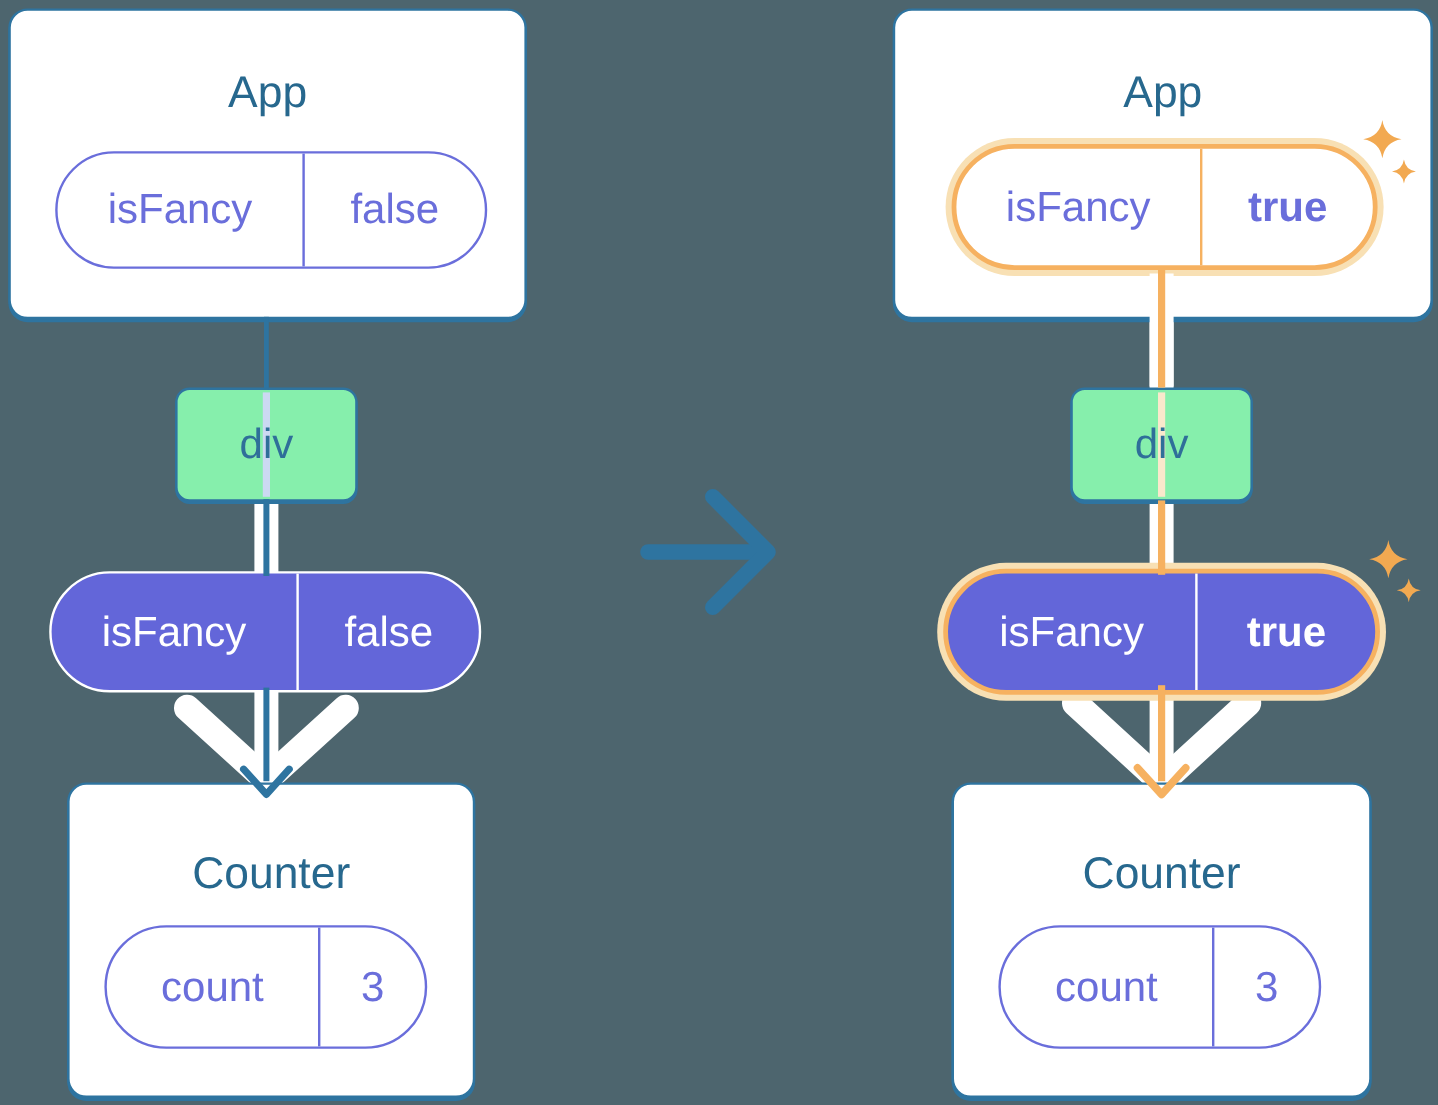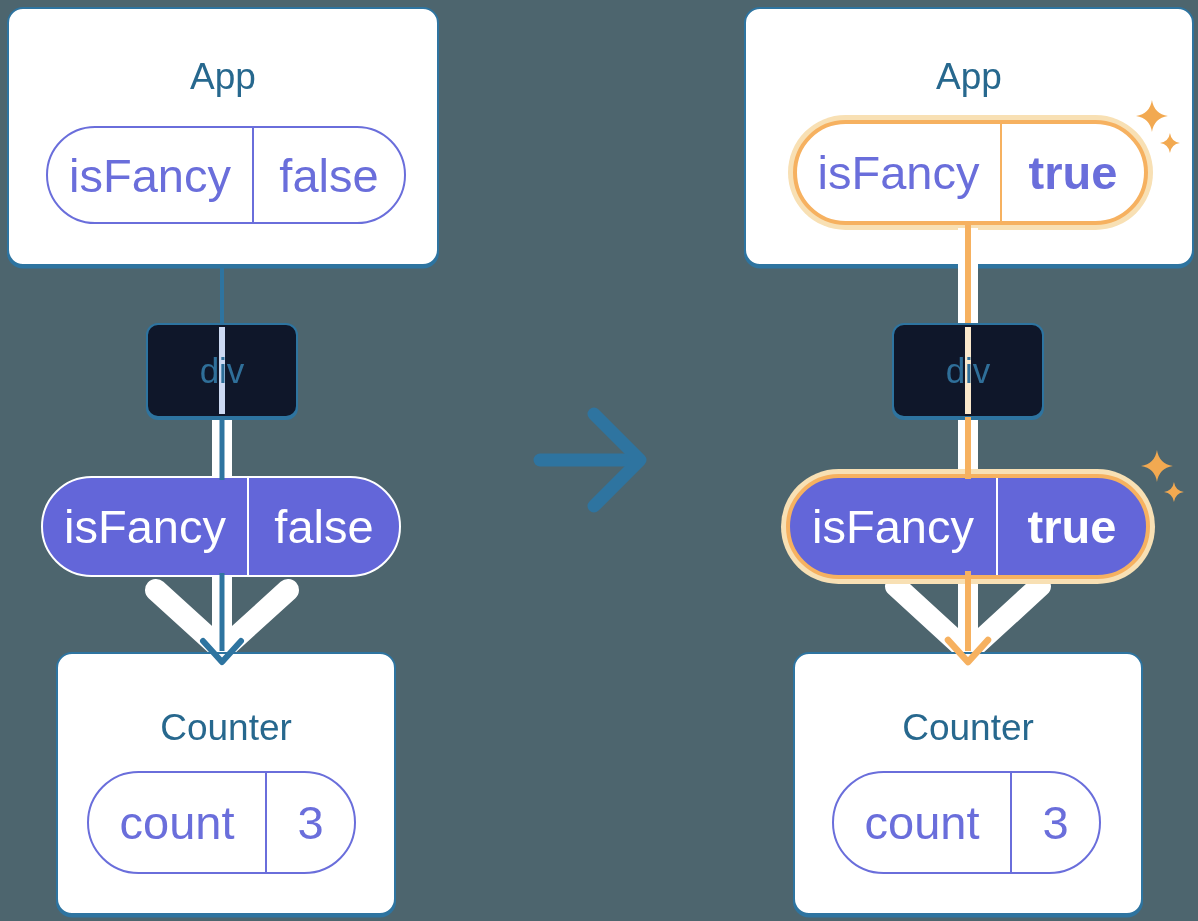--- a/index.html
+++ b/index.html
@@ -15,39 +15,39 @@
   .card {
     position:absolute; box-sizing:border-box; background:#ffffff;
     border:2.5px solid #2e74a0; border-radius:16px;
     box-shadow:0 2.5px 0 0 #2e74a0;
   }
   .card-title {
     position:absolute; left:0; width:100%; text-align:center;
     color:#27688e; font-size:37px; font-weight:500; line-height:1.1;
   }
   .divbox {
-    position:absolute; box-sizing:border-box; background:#0f172a;
+    position:absolute; box-sizing:border-box; background:#86efac;
     border:2.5px solid #2e74a0; border-radius:12px;
     box-shadow:0 2px 0 0 #2e74a0;
     display:flex; align-items:center; justify-content:center;
     color:#2f6f99; font-size:35px; font-weight:500;
   }
   .divbox .stripe {
     position:absolute; top:2px; bottom:2px; left:calc(50% - 3px); width:6px;
   }
   .divbox.before .stripe { background:#ccd9f2; }
   .divbox.after  .stripe { background:#fae8cc; }
   .divbox .lbl { position:relative; }
 
   .pill {
     position:absolute; display:flex; align-items:stretch; box-sizing:content-box;
   }
   .pill .cell {
     display:flex; align-items:center; justify-content:center;
-    font-size:47px; white-space:nowrap;
+    font-size:35px; white-space:nowrap;
   }
   .pill .cell.val.bold { font-weight:700;text-align:right; }
 
   
   .pill.outline {
     border:2.5px solid #6a6edb; border-radius:52px; background:#ffffff; color:#6a6edb;
   }
   .pill.outline .cell.key { border-right:2.5px solid #6a6edb; }
 
   

